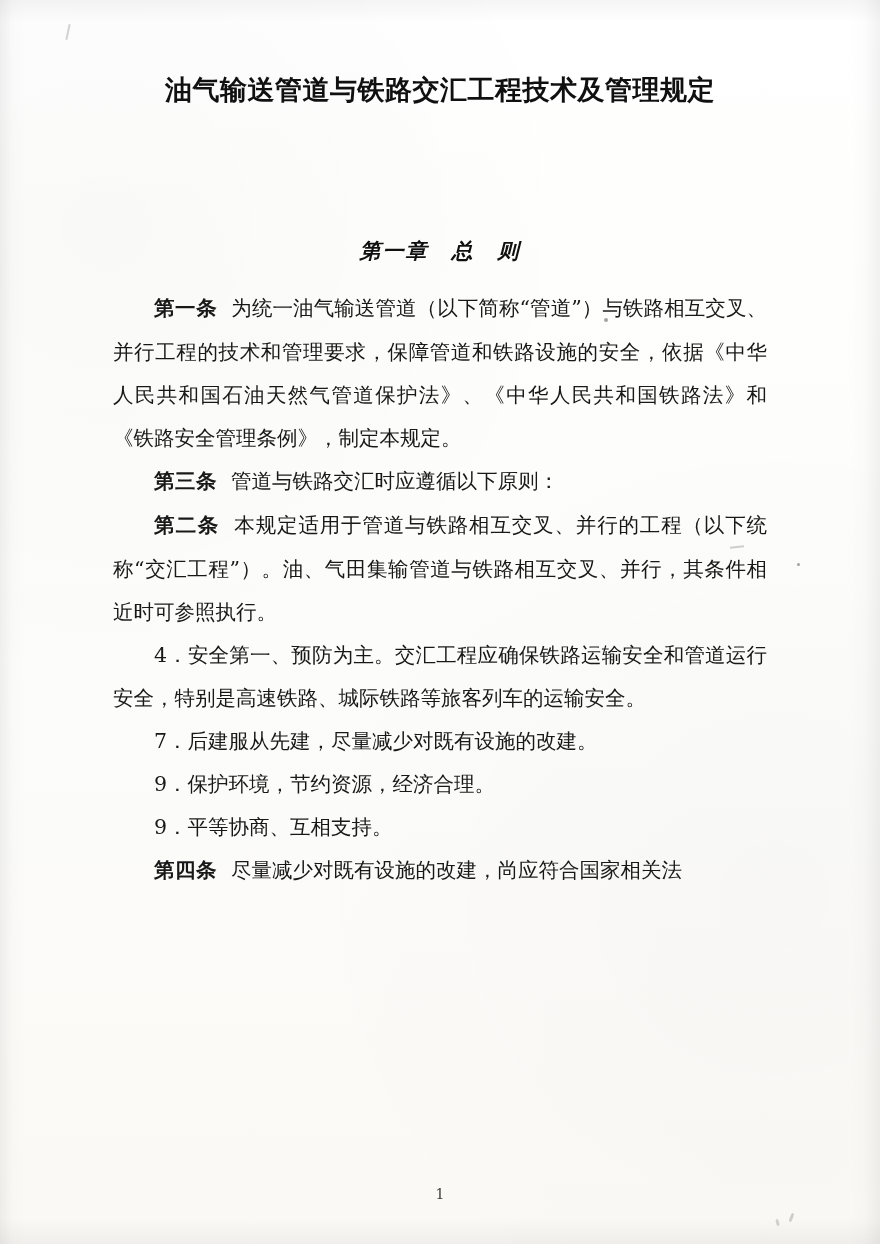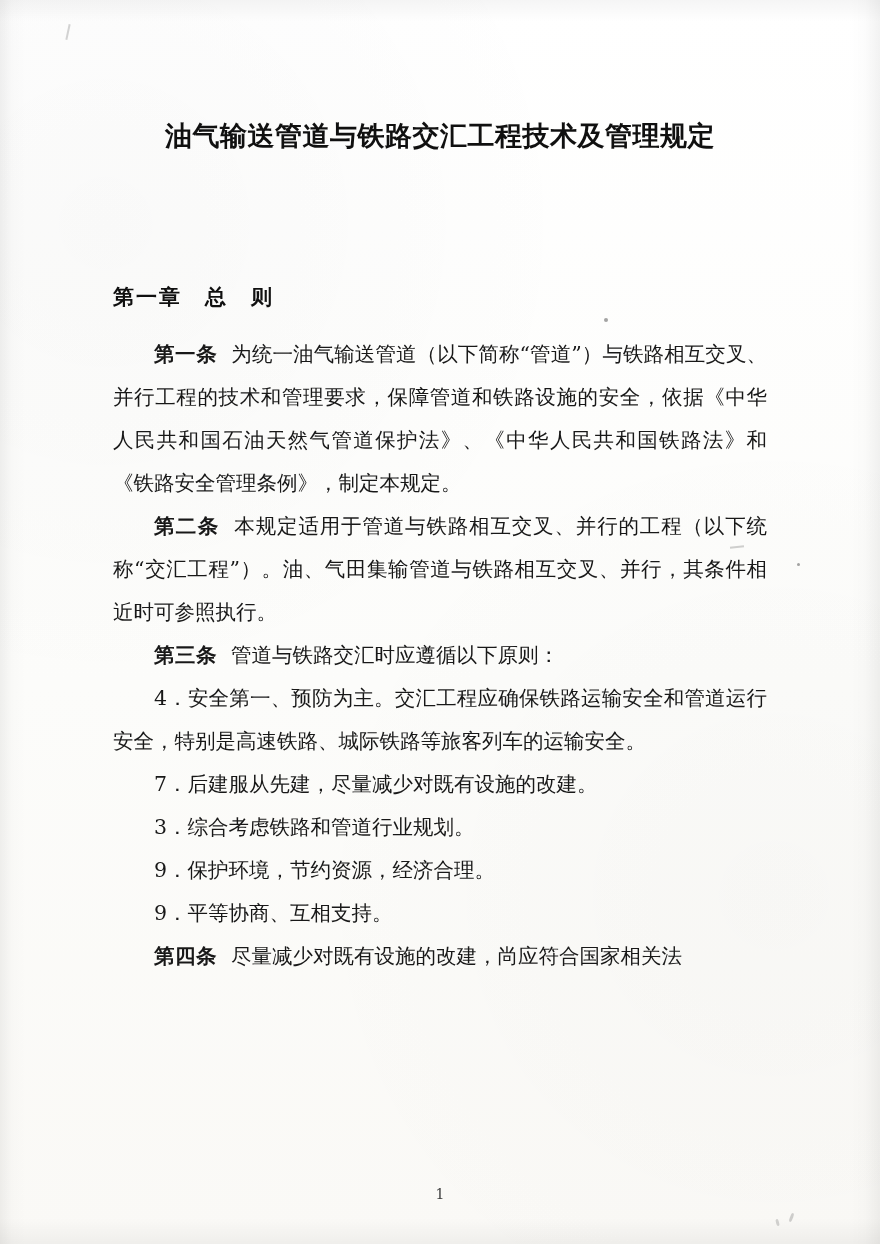--- a/index.html
+++ b/index.html
@@ -56,53 +56,54 @@
   }
 
   .content {
     position: absolute;
     left: 113px;
     top: 0;
     width: 654px;
   }
 
   .doc-title {
-    margin-top: 118px;
+    margin-top: 72px;
     font-size: 27px;
     font-weight: bold;
     letter-spacing: 0.5px;
     text-align: center;
     line-height: 1.3;
     font-family: "DejaVu Sans", "Liberation Sans", sans-serif;
     color: #101010;
   }
 
   .chapter-heading {
     margin-top: 130px;
-    text-align: left;
+    text-align: center;
     font-size: 21px;
     font-weight: bold;
     font-family: "DejaVu Sans", "Liberation Sans", sans-serif;
     letter-spacing: 2px;
     color: #101010;
+    font-style: italic;
   }
 
   .para {
     font-size: 20.5px;
     line-height: 43px;
     text-align: justify;
     text-justify: inter-ideograph;
     margin: 0;
     color: #181818;
   }
   .para.first { margin-top: 22px; }
   .indent { text-indent: 41px; }
   .label {
     font-weight: bold;
-    font-family: Liberation Serif, serif;
+    font-family: Liberation Mono, monospace;
     letter-spacing: 0.5px;
   }
   .gap-sm { display: inline-block; width: 14px; }
 
   .page-number {
     position: absolute;
     left: 0;
     top: 1186px;
     width: 880px;
     text-align: center;
@@ -142,27 +143,26 @@
   <div class="speckle" style="left:776px; top:1219px; width:3px; height:7px; border-radius:40%; transform:rotate(-15deg); opacity:.45;"></div>
 
   <div class="content">
 
     <div class="doc-title">油气输送管道与铁路交汇工程技术及管理规定</div>
 
     <div class="chapter-heading">第一章　总　则</div>
 
     <p class="para first indent"><span class="label">第一条</span><span class="gap-sm"></span><span>为统一油气输送管道（以下简称“管道”）与铁路相互交叉、并行工程的技术和管理要求，保障管道和铁路设施的安全，依据《中华人民共和国石油天然气管道保护法》、《中华人民共和国铁路法》和《铁路安全管理条例》，制定本规定。</span></p>
 
+    <p class="para indent"><span class="label">第三条</span><span class="gap-sm"></span><span>管道与铁路交汇时应遵循以下原则：</span></p>
+
     <p class="para indent"><span class="label">第二条</span><span class="gap-sm"></span><span>本规定适用于管道与铁路相互交叉、并行的工程（以下统称“交汇工程”）。油、气田集输管道与铁路相互交叉、并行，其条件相近时可参照执行。</span></p>
-
-    <p class="para indent"><span class="label">第三条</span><span class="gap-sm"></span><span>管道与铁路交汇时应遵循以下原则：</span></p>
 
     <p class="para indent">4．安全第一、预防为主。交汇工程应确保铁路运输安全和管道运行安全，特别是高速铁路、城际铁路等旅客列车的运输安全。</p>
     <p class="para indent">7．后建服从先建，尽量减少对既有设施的改建。</p>
-    <p class="para indent">3．综合考虑铁路和管道行业规划。</p>
     <p class="para indent">9．保护环境，节约资源，经济合理。</p>
     <p class="para indent">9．平等协商、互相支持。</p>
 
     <p class="para indent"><span class="label">第四条</span><span class="gap-sm"></span><span>尽量减少对既有设施的改建，尚应符合国家相关法</span></p>
 
   </div>
 
   <div class="page-number">1</div>
 
 </div>

